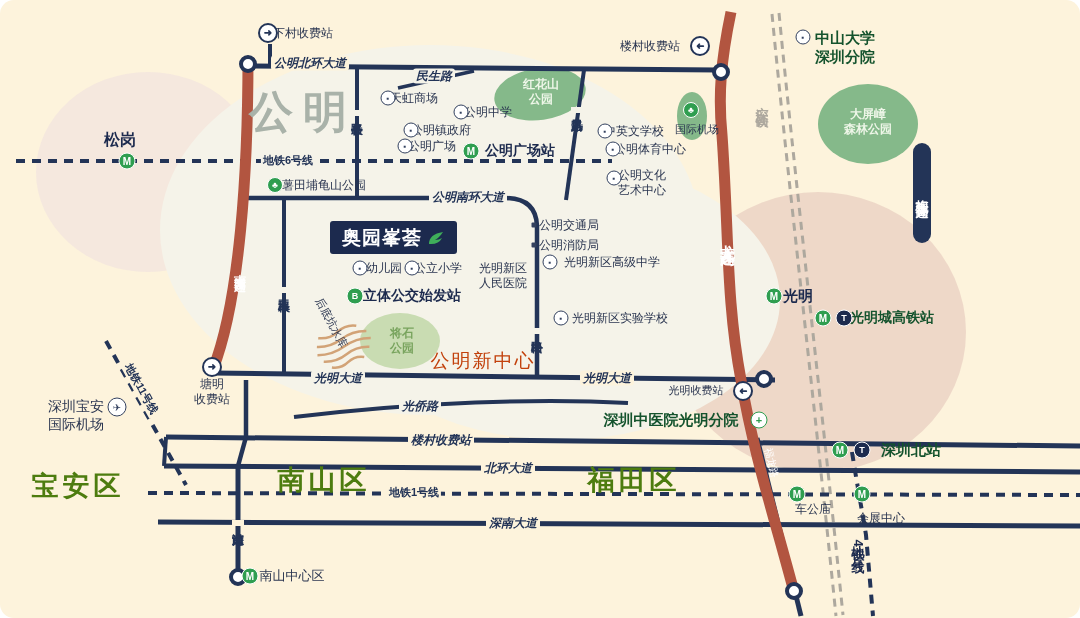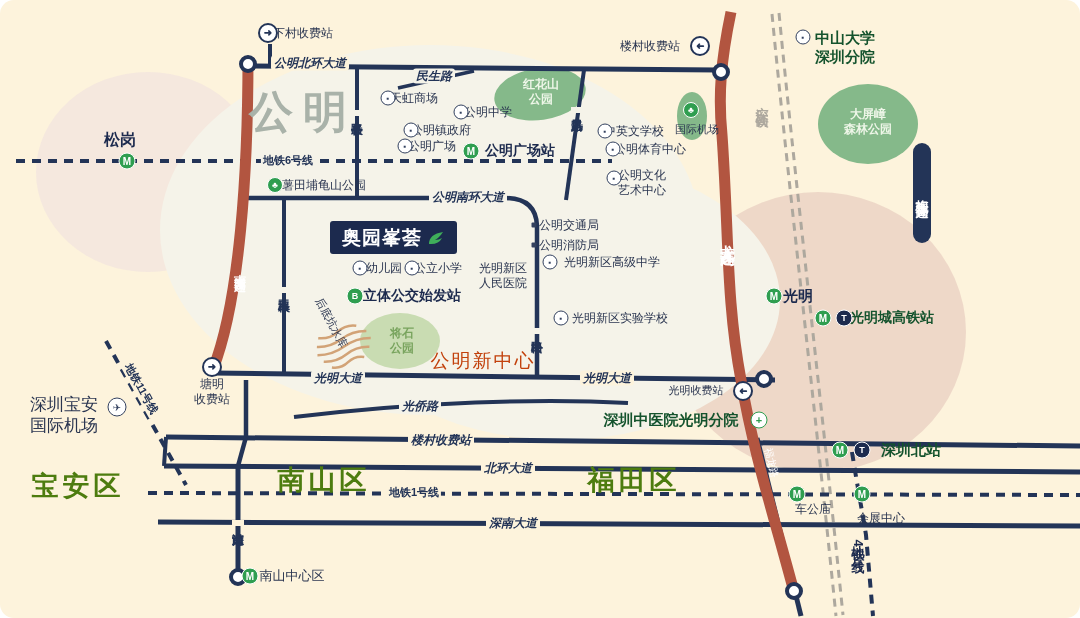--- a/index.html
+++ b/index.html
@@ -154,21 +154,21 @@
     <div class="lbl whitev" style="left: 240px; top: 268px; transform: translate(-50%, -50%);">南光高速</div>
     <div class="lbl whitev" style="left: 728px; top: 237px; font-size: 15px; transform: translate(-50%, -50%);">龙大高速</div>
     <div class="lbl poib" style="left: 798px; top: 296px; font-size: 15px; transform: translate(-50%, -50%);">光明</div>
     <div class="lbl brown" style="left: 892px; top: 318px; font-size: 14px; transform: translate(-50%, -50%);">光明城高铁站</div>
     <div class="lbl poi" style="left: 212px; top: 392px; transform: translate(-50%, -50%);">塘明
 收费站</div>
     <div class="lbl rlw" style="left: 338px; top: 378px; transform: translate(-50%, -50%);">光明大道</div>
     <div class="lbl rl" style="left: 607px; top: 378px; transform: translate(-50%, -50%);">光明大道</div>
     <div class="lbl poi" style="left: 696px; top: 391px; font-size: 11px; transform: translate(-50%, -50%);">光明收费站</div>
     <div class="lbl mtro" style="left: 141px; top: 389px; transform: translate(-50%, -50%) rotate(61deg);">地铁11号线</div>
-    <div class="lbl poi" style="left: 64px; top: 415px; font-size: 17px; transform: translate(-50%, -50%);">深圳宝安
+    <div class="lbl poi" style="left: 76px; top: 415px; font-size: 14px; transform: translate(-50%, -50%);">深圳宝安
 国际机场</div>
     <div class="lbl rlw" style="left: 420px; top: 406px; transform: translate(-50%, -50%);">光侨路</div>
     <div class="lbl brown" style="left: 671px; top: 420px; transform: translate(-50%, -50%);">深圳中医院光明分院</div>
     <div class="lbl rl" style="left: 441px; top: 440px; transform: translate(-50%, -50%);">楼村收费站</div>
     <div class="lbl rl" style="left: 508px; top: 468px; transform: translate(-50%, -50%);">北环大道</div>
     <div class="lbl whitesm" style="left: 771px; top: 463px; transform: translate(-50%, -50%) rotate(76deg);">福龙路</div>
     <div class="lbl brown" style="left: 911px; top: 450px; transform: translate(-50%, -50%);">深圳北站</div>
     <div class="lbl pink" style="left: 78px; top: 487px; transform: translate(-50%, -50%);">宝安区</div>
     <div class="lbl pink" style="left: 324px; top: 481px; transform: translate(-50%, -50%);">南山区</div>
     <div class="lbl pink" style="left: 634px; top: 481px; transform: translate(-50%, -50%);">福田区</div>

